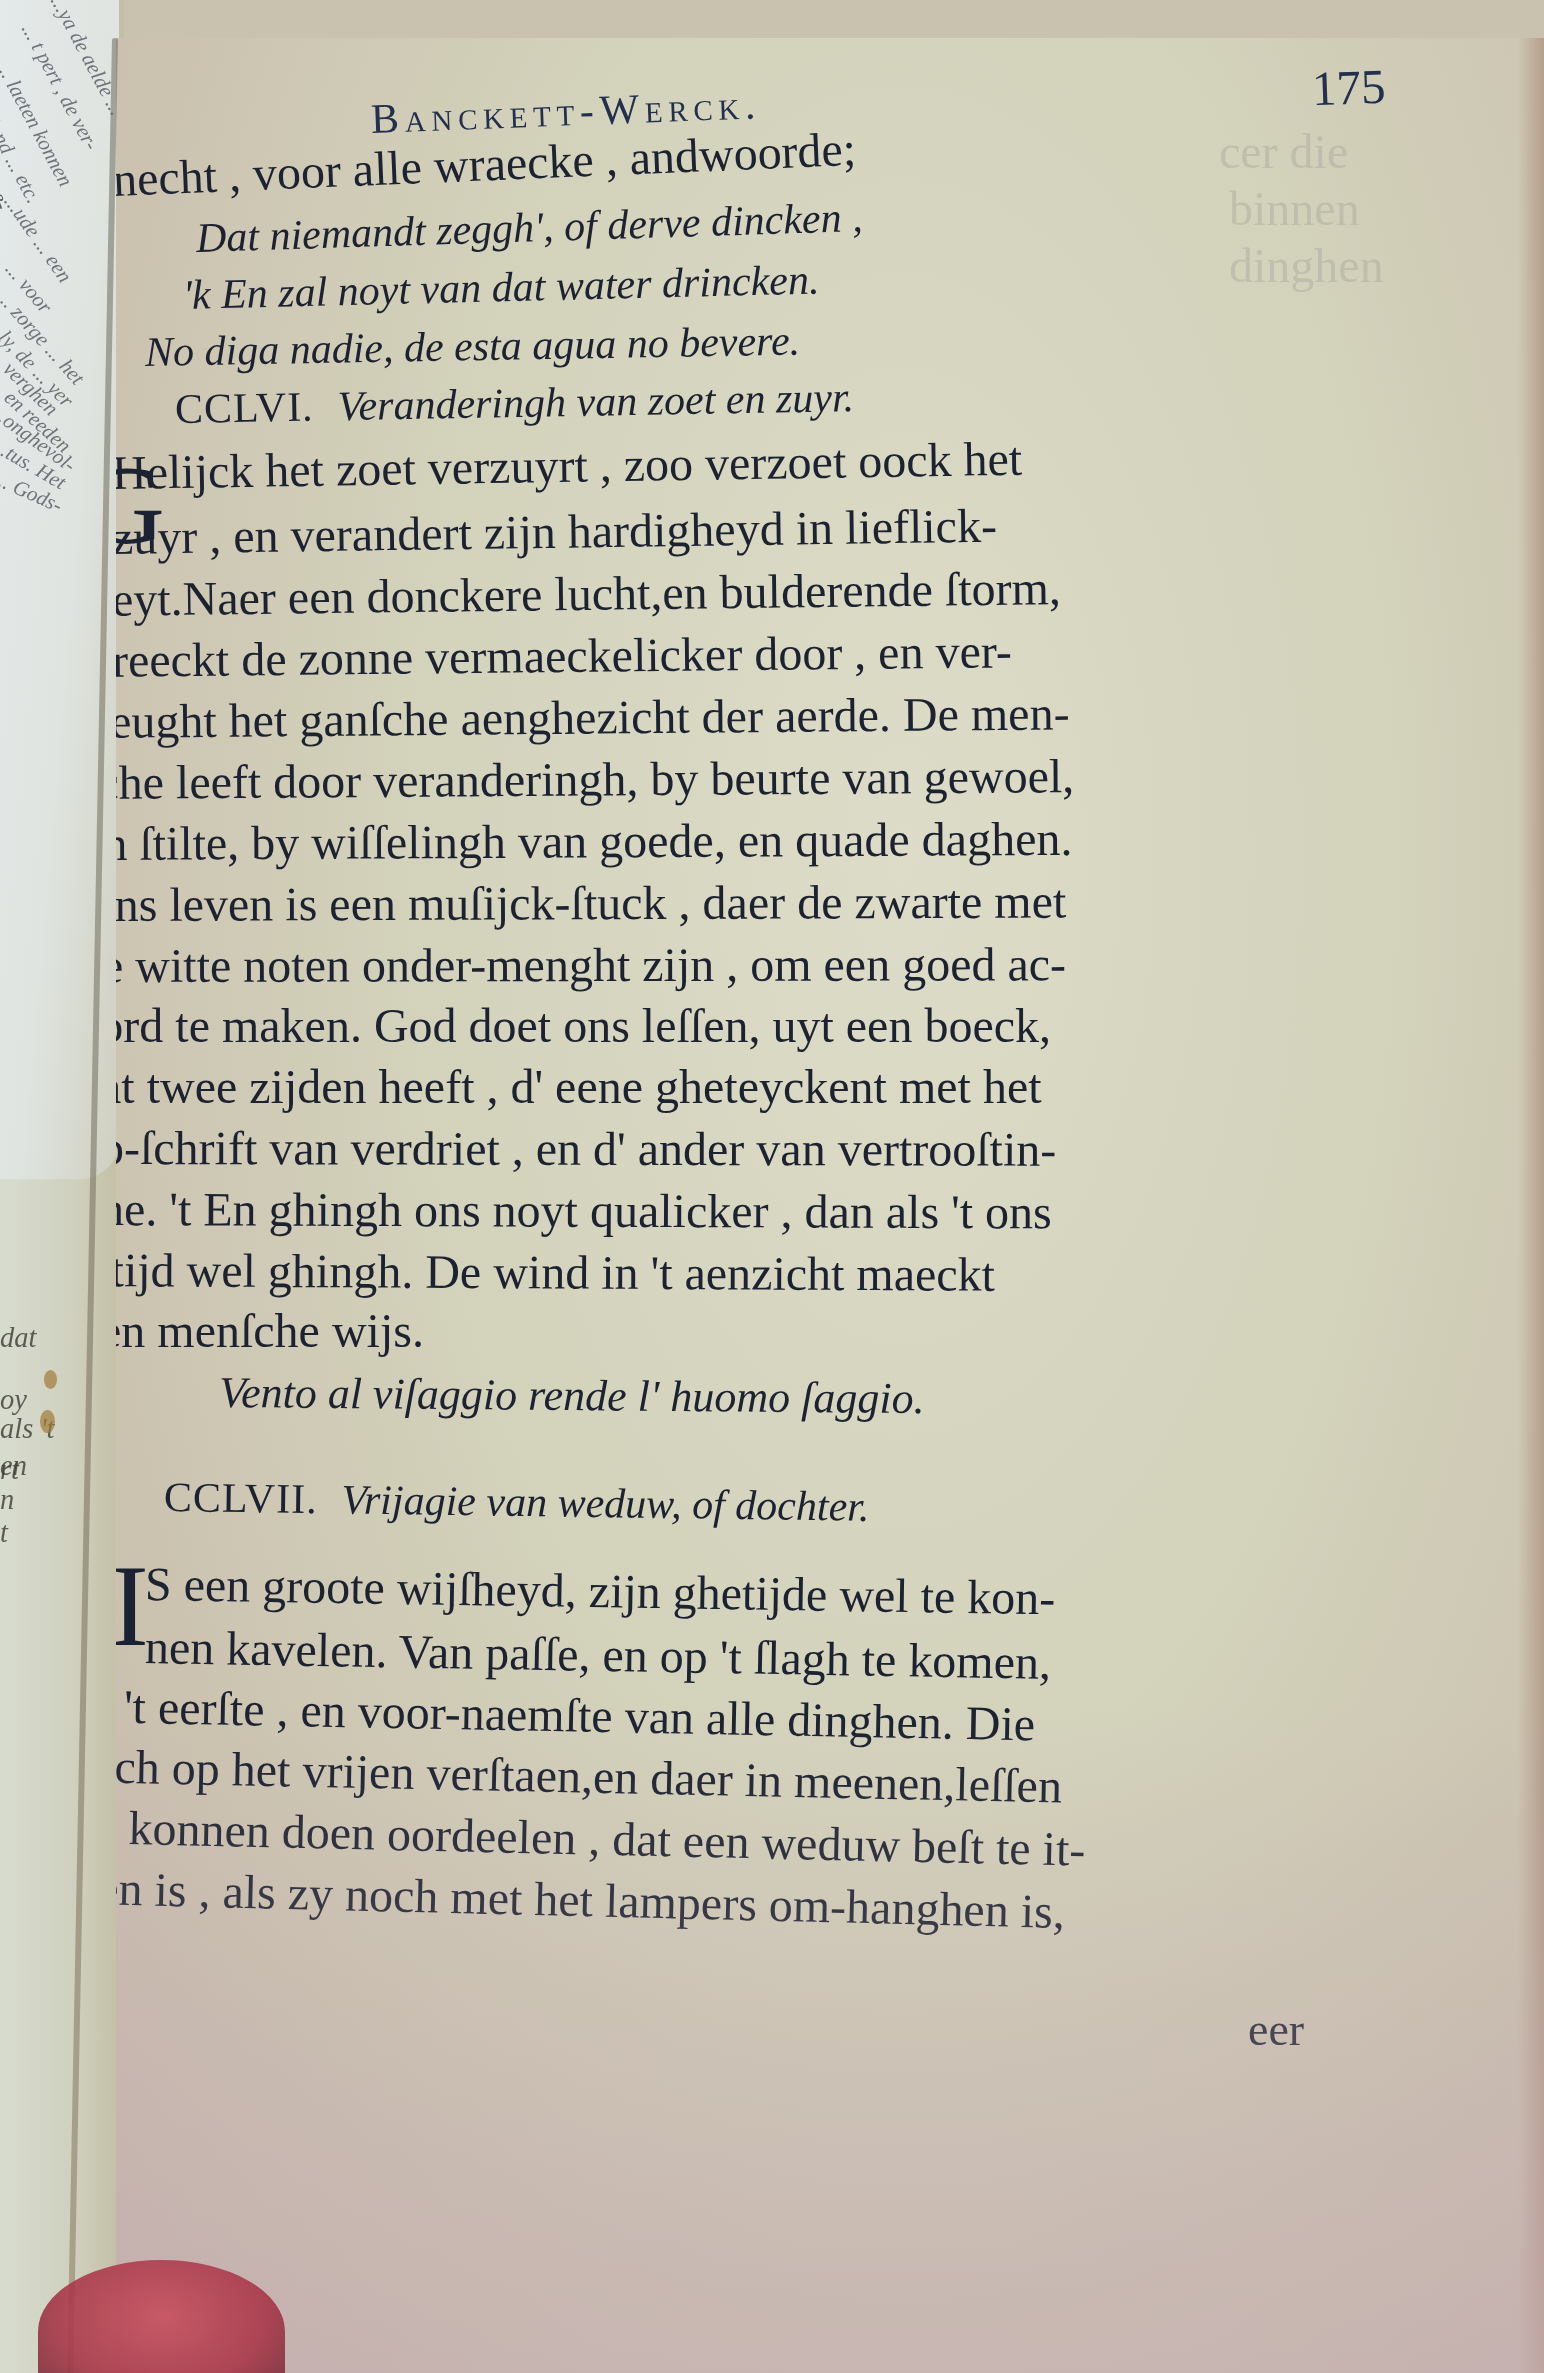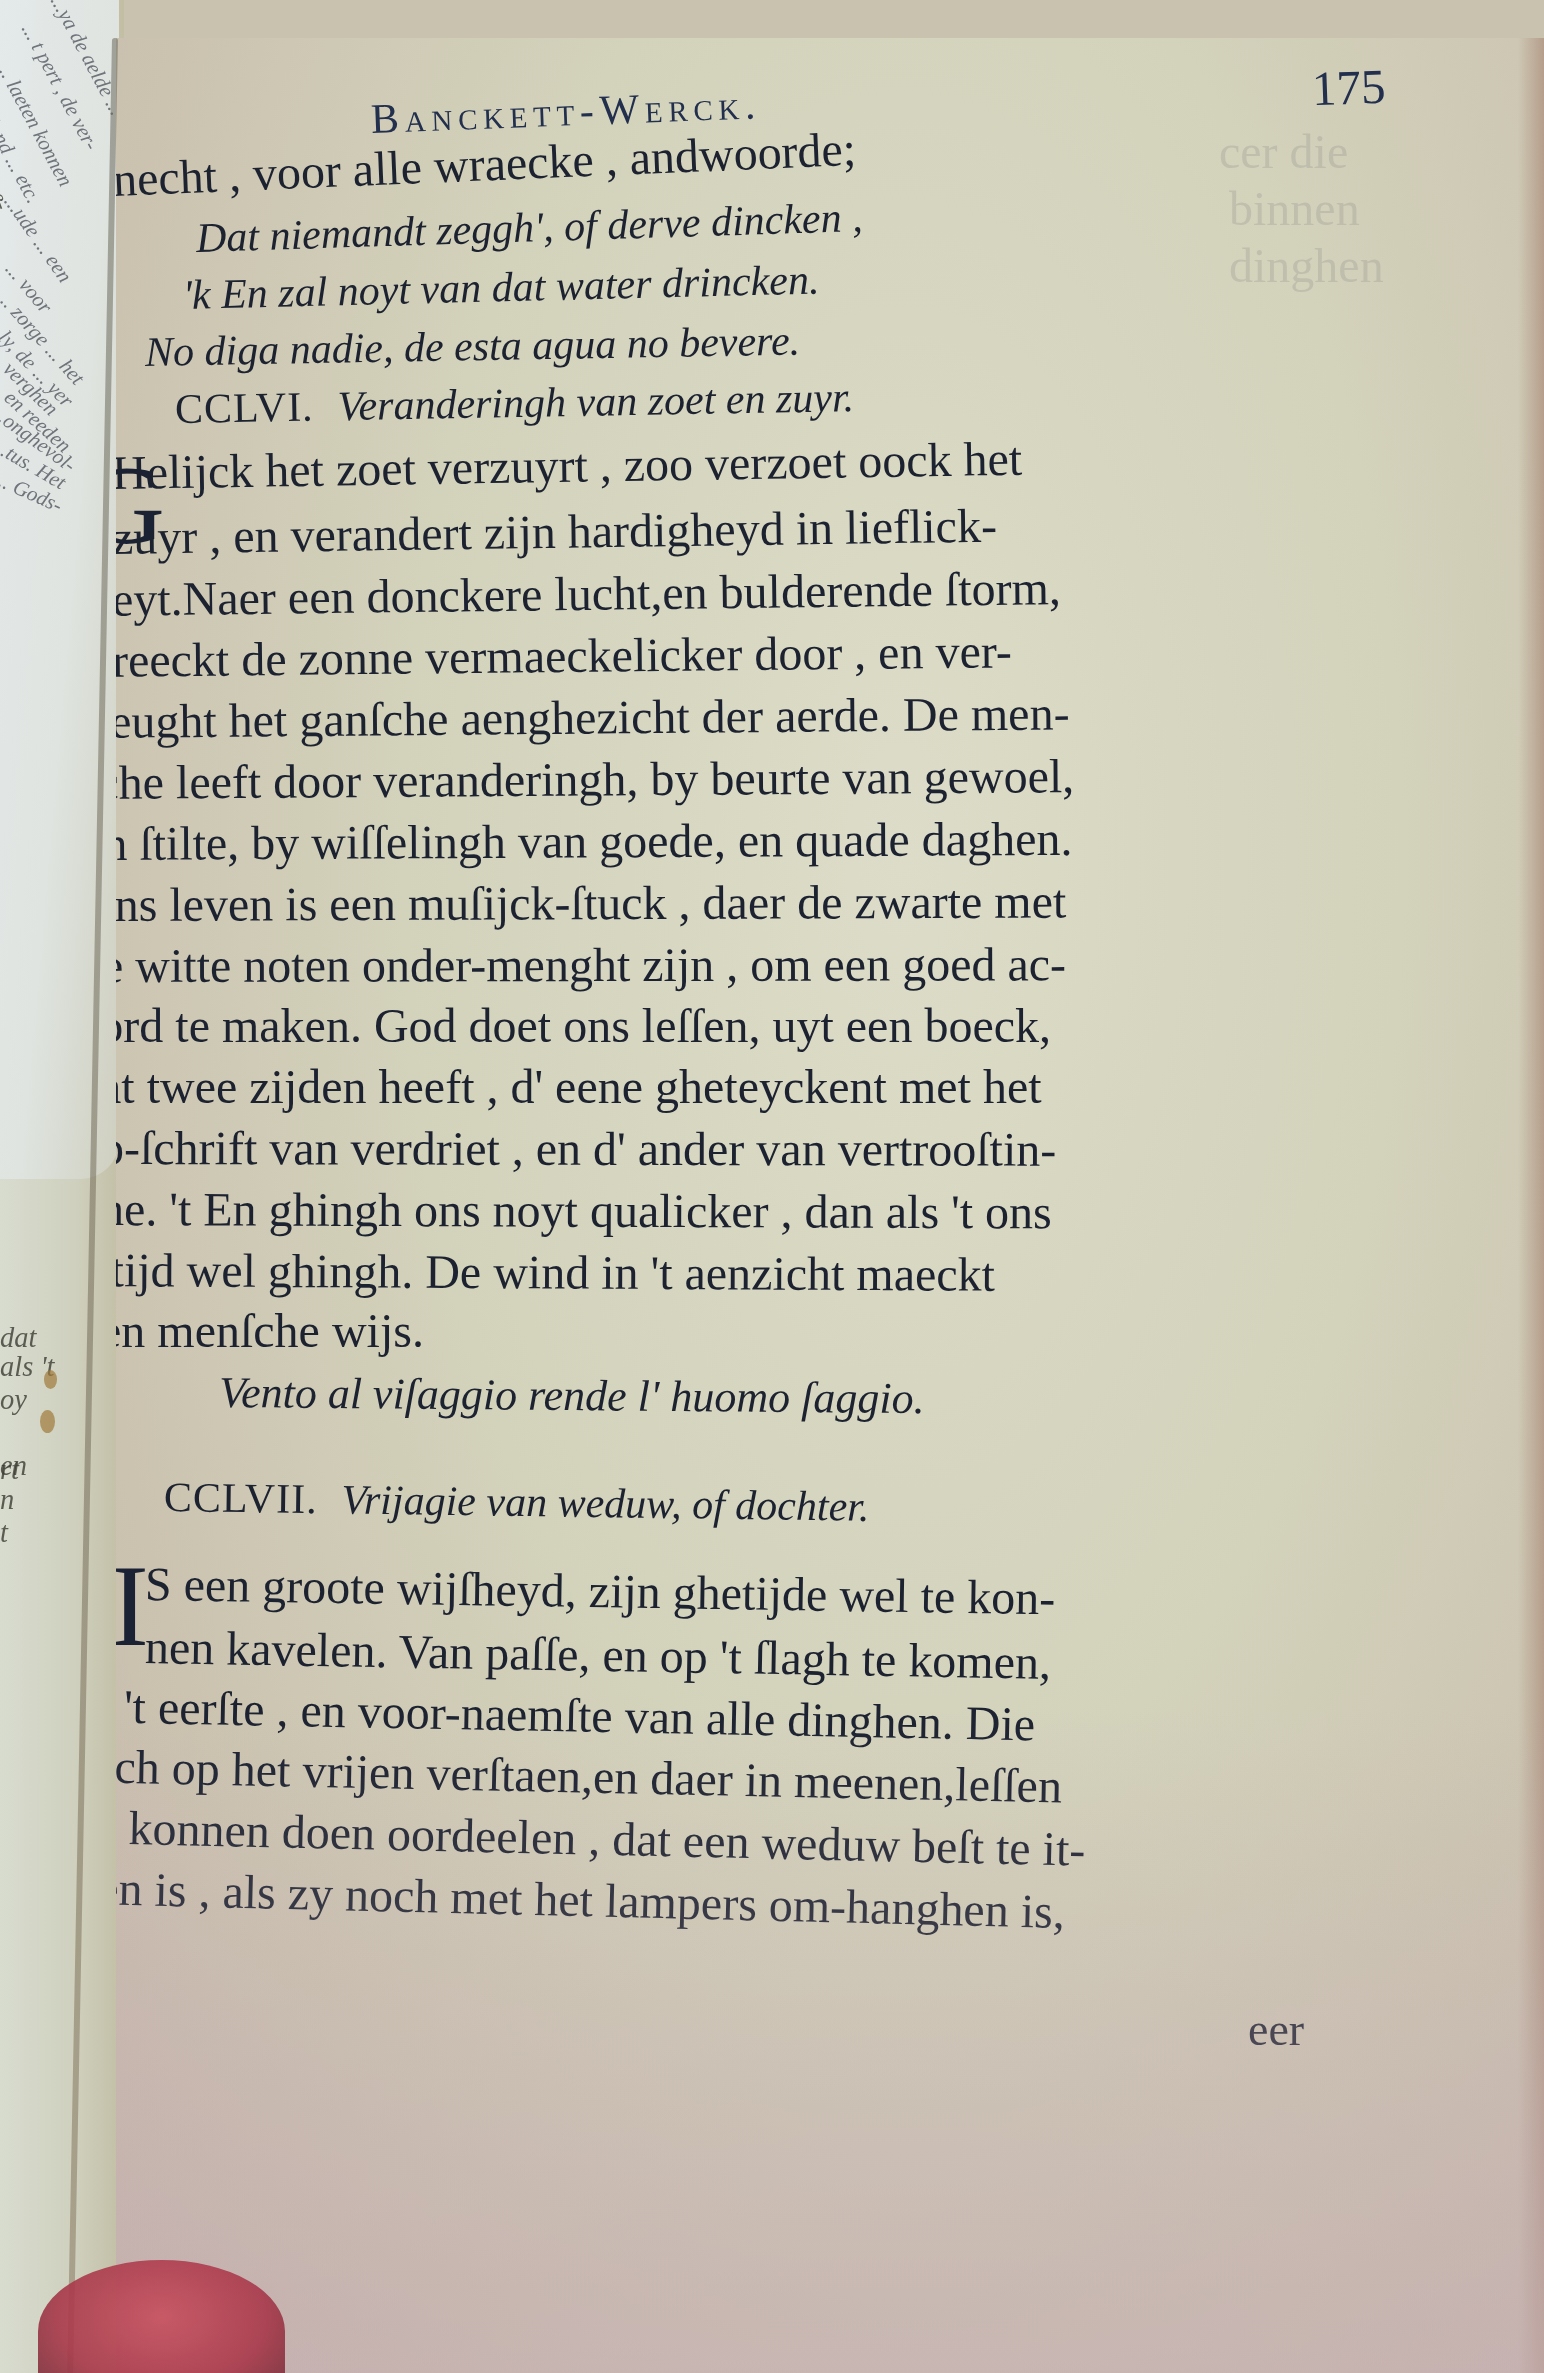--- a/index.html
+++ b/index.html
@@ -176,21 +176,21 @@
   <span class="left-frag" style="left:19px; top:257px; transform:rotate(50deg);">... voor</span>
   <span class="left-frag" style="left:9.5px; top:285px; transform:rotate(48deg);">... zorge ... het</span>
   <span class="left-frag" style="left:0px; top:314px; transform:rotate(46deg);">...ly, de ... yer</span>
   <span class="left-frag" style="left:0px; top:342px; transform:rotate(44deg);">... verghen</span>
   <span class="left-frag" style="left:0px; top:371px; transform:rotate(42deg);">... en reeden</span>
   <span class="left-frag" style="left:0px; top:399px; transform:rotate(36deg);">...onghevol-</span>
   <span class="left-frag" style="left:0px; top:433px; transform:rotate(30deg);">...tus. Het</span>
   <span class="left-frag" style="left:0px; top:466px; transform:rotate(24deg);">... Gods-</span>
 
   <span class="left-frag straight" style="left:0px; top:1322px;">dat</span>
-  <span class="left-frag straight" style="left:0px; top:1351px;">als 't</span>
+  <span class="left-frag straight" style="left:0px; top:1413px;">als 't</span>
   <span class="left-frag straight" style="left:0px; top:1384px;">oy</span>
   <span class="left-frag straight" style="left:0px; top:1417px;margin-top:37px;">rt</span>
   <span class="left-frag straight" style="left:0px; top:1450px;">en</span>
   <span class="left-frag straight" style="left:0px; top:1484px;">n</span>
   <span class="left-frag straight" style="left:0px; top:1517px;">t</span>
 </div>
 
 <div class="page">
   <div class="page-edge-right"></div>
 

